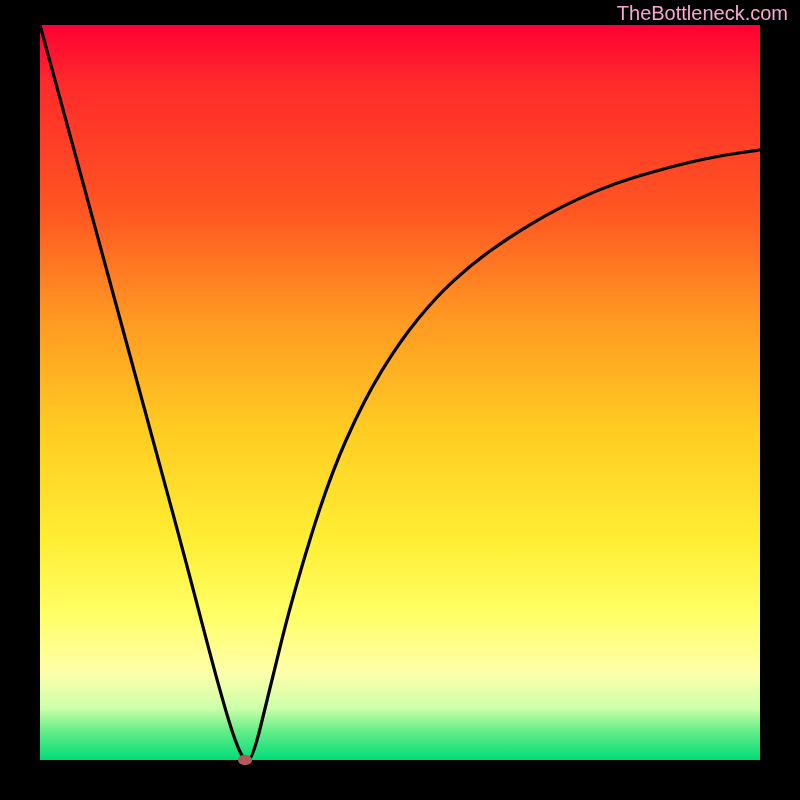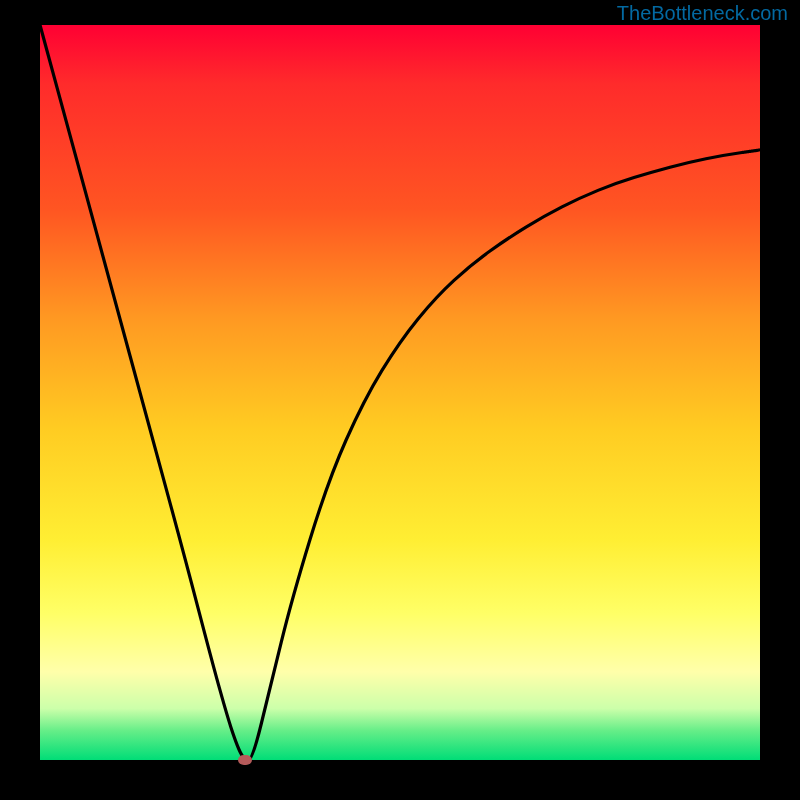--- a/index.html
+++ b/index.html
@@ -14,21 +14,21 @@
   .container {
     position: relative;
     width: 800px;
     height: 800px;
     background: #000;
   }
   .watermark {
     position: absolute;
     top: 2px;
     right: 12px;
-    color: #0369a1;
+    color: #f9a8d4;
     font-size: 20px;
     font-weight: 500;
     z-index: 10;
   }
   .plot-area {
     position: absolute;
     left: 40px;
     top: 25px;
     width: 720px;
     height: 735px;

